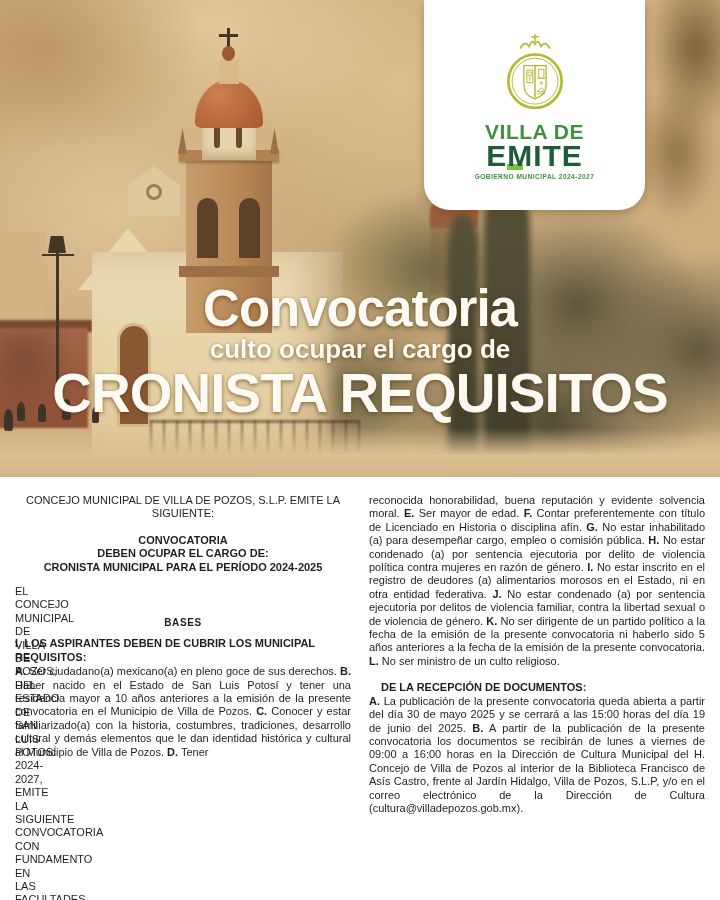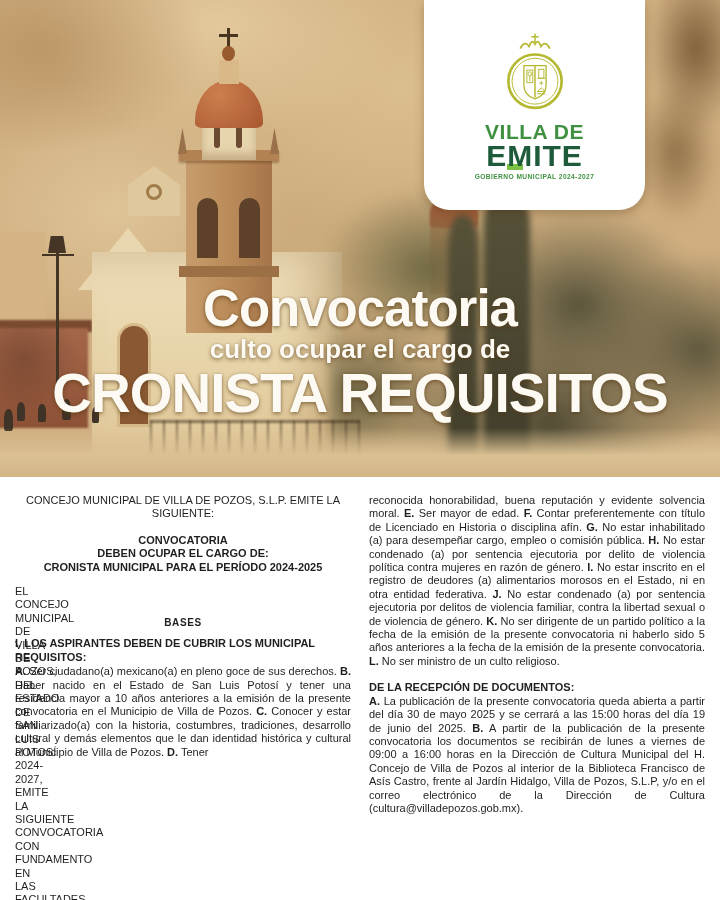--- a/index.html
+++ b/index.html
@@ -130,21 +130,21 @@
   .content { display:flex; gap:18px; padding:17px 15px 0 15px;
              color:var(--text_color,#1f1f1f); }
   .col { width:336px; font-size:11px; line-height:13.4px; }
   .center { text-align:center; }
   .justify { text-align:justify; }
   .bold { font-weight:bold; }
   .intro { margin-bottom:13px; }
   .p1 { margin-top:11px; }
   .bases { font-size:10px; letter-spacing:.6px; margin:9px 0 8px; }
   .req-head { margin-bottom:1px; }
-  .recep-head { margin-top:13px; }
+  .recep-head { margin-top:13px;margin-left:12px; }
 </style>
 </head>
 <body>
 
 <div class="poster">
 
   <div class="hero">
     <div class="sky blob"></div>
 
     <div class="blob bld-pale"></div>

